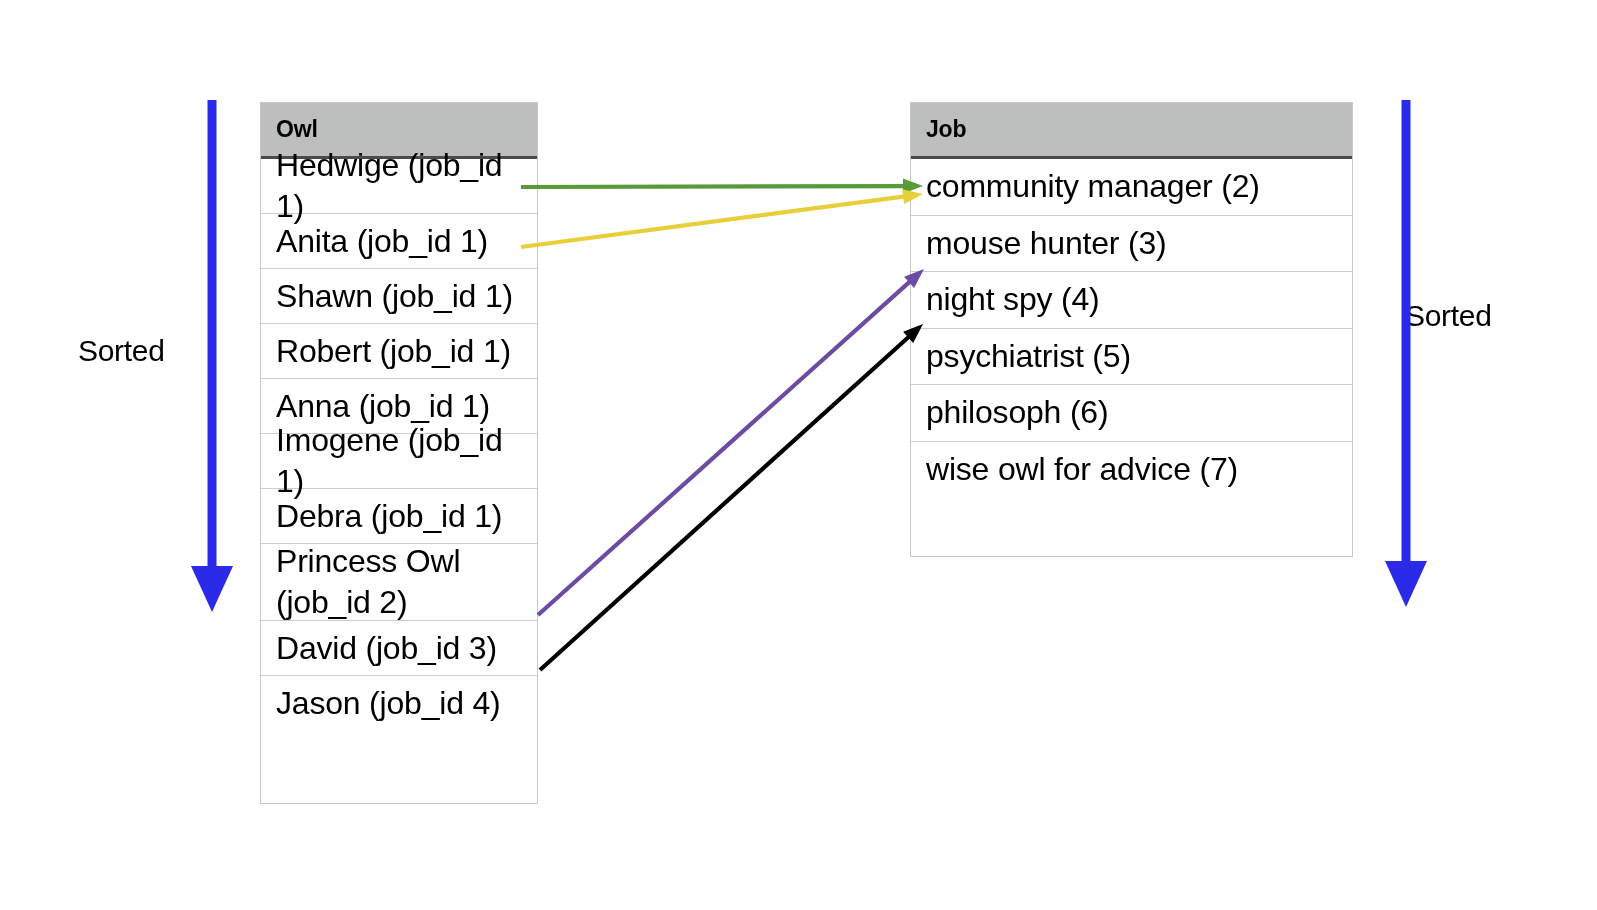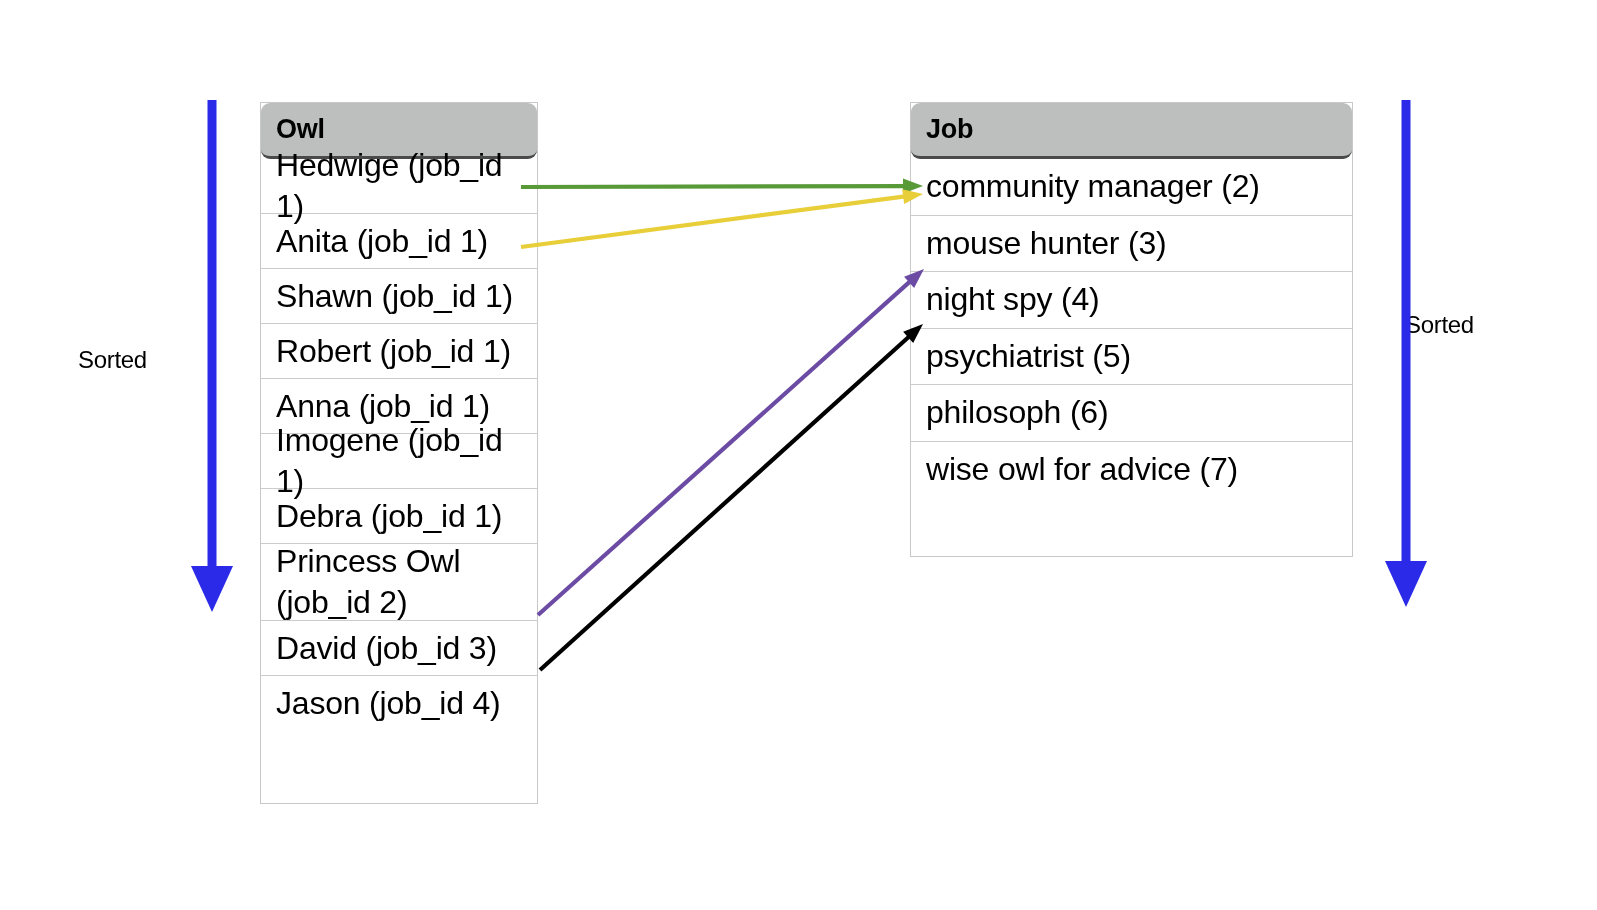--- a/index.html
+++ b/index.html
@@ -28,26 +28,25 @@
     position: absolute;
     border: 1px solid #c8c8c8;
     background: #ffffff;
     box-sizing: border-box;
   }
   .table-header {
     background: #bdbfbe;
     border-bottom: 3px solid #4a4a4a;
     box-sizing: border-box;
     font-weight: bold;
-    font-size: 27px;
+    font-size: 23px;
     display: flex;
     align-items: center;
     padding-left: 15px;
     letter-spacing: -0.2px;
-    border-radius: 9px;
   }
   .table-row {
     border-bottom: 1px solid #cccccc;
     box-sizing: border-box;
     font-size: 32px;
     display: flex;
     align-items: center;
     padding-left: 15px;
     letter-spacing: -0.2px;
     white-space: pre-line;
@@ -72,24 +71,23 @@
     top: 102px;
     width: 443px;
     height: 455px;
   }
   #job-table .table-header { height: 56px; }
   #job-table .table-row { height: 56.5px; }
 
   
   .sorted-label {
     position: absolute;
-    font-size: 24px;
+    font-size: 30px;
     letter-spacing: -0.3px;
     white-space: nowrap;
-    margin-top: 12px;
   }
   #sorted-left  { left: 78px;  top: 334px; }
   #sorted-right { left: 1405px; top: 299px; }
 
   
   #overlay {
     position: absolute;
     left: 0; top: 0;
     width: 1597px;
     height: 910px;

